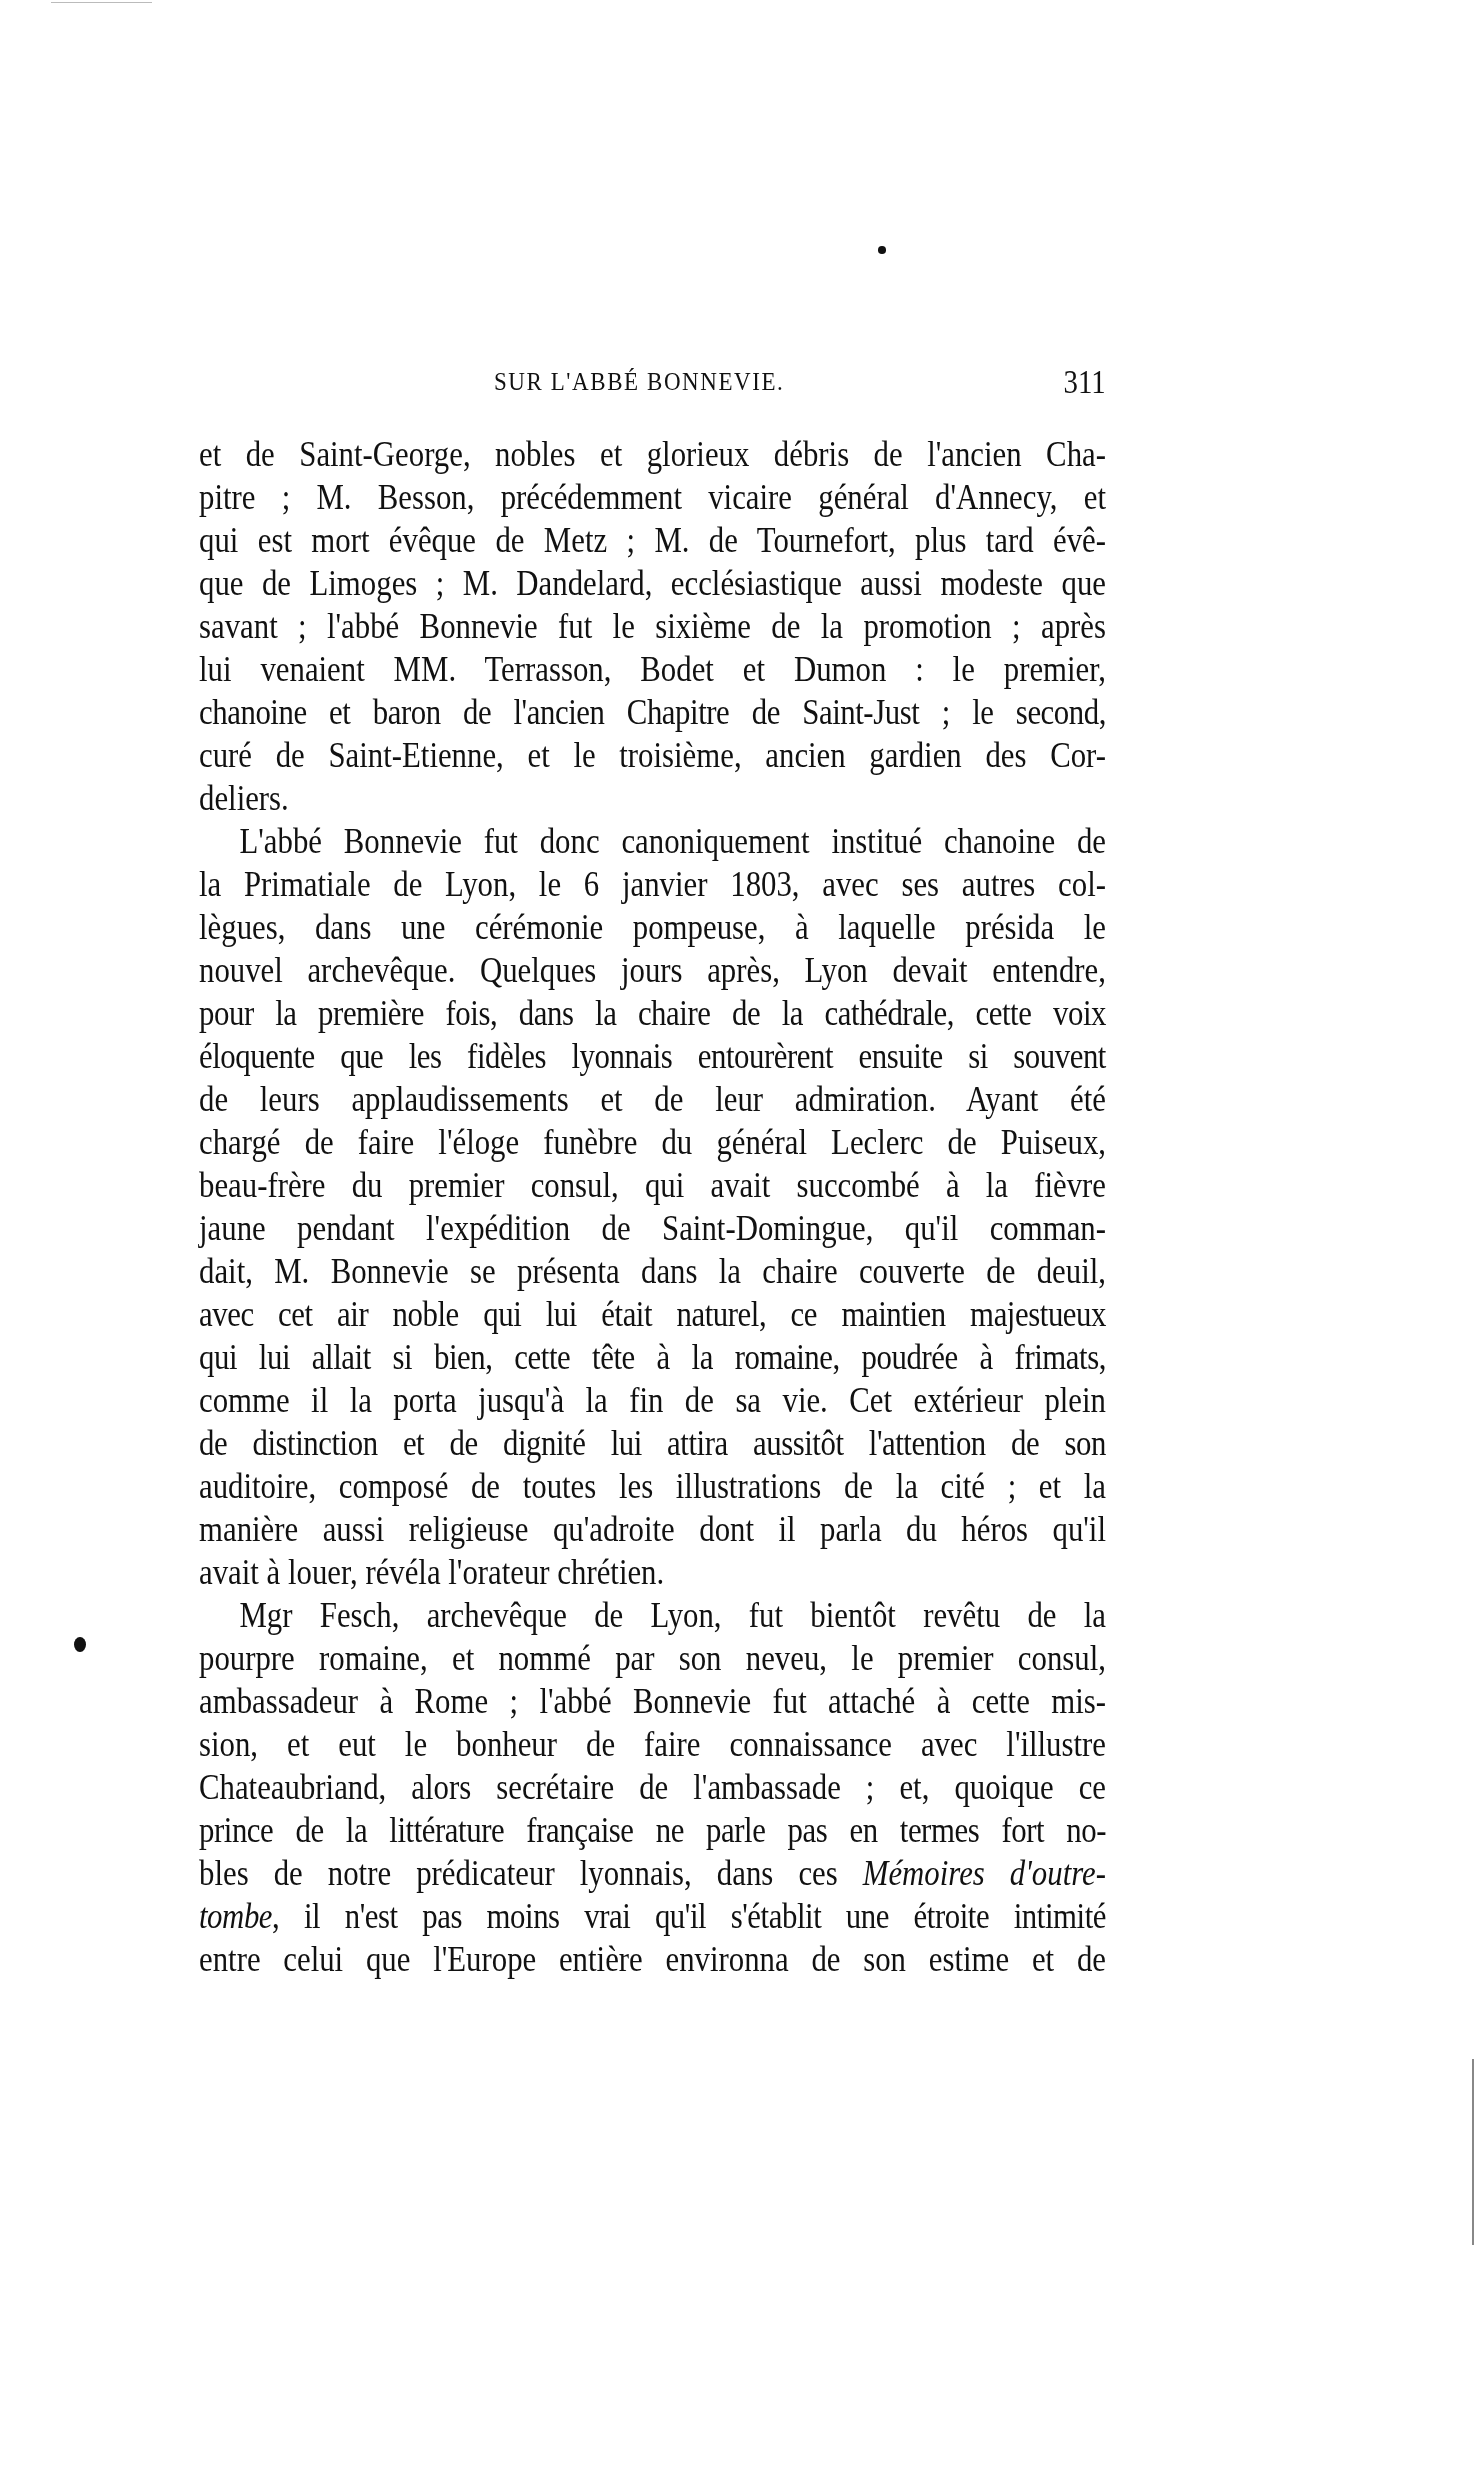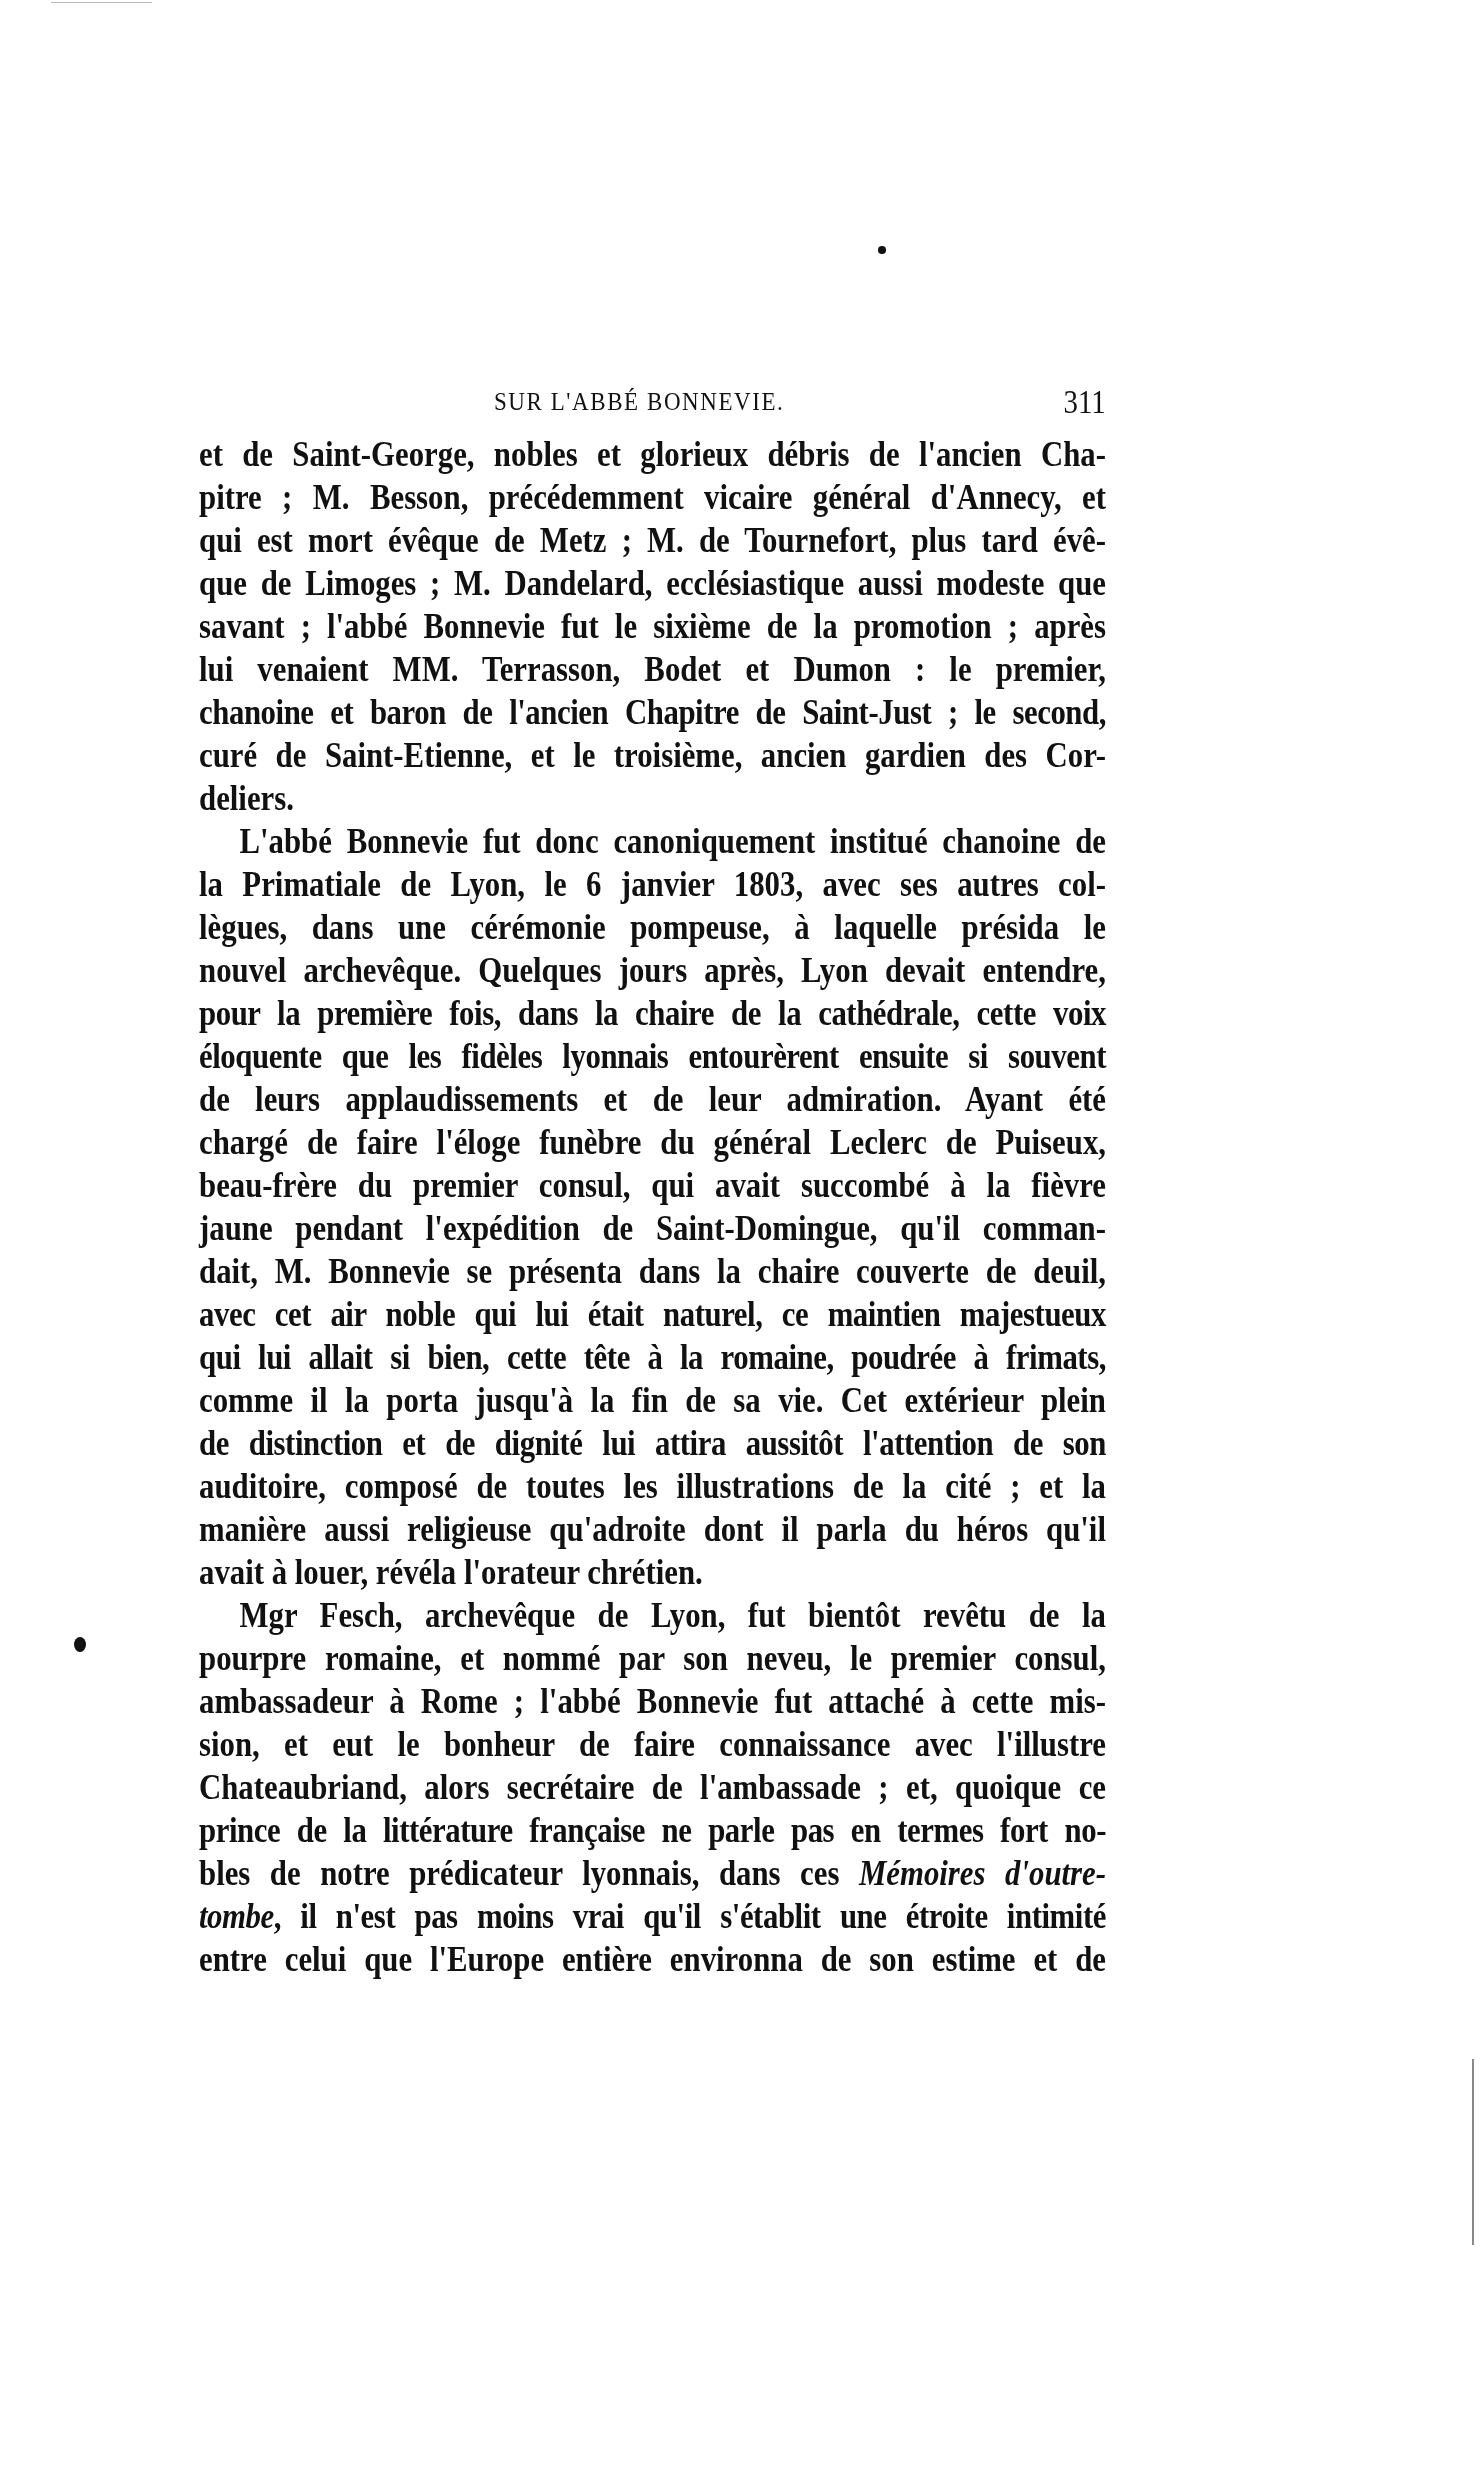--- a/index.html
+++ b/index.html
@@ -1,27 +1,27 @@
 <!DOCTYPE html>
 <html style="font-size:13.5px"><head>
 <meta charset="utf-8">
 <style>
   html, body { margin: 0; padding: 0; background: #ffffff; }
   body { width: 1482px; height: 2487px; position: relative; overflow: hidden;
          font-family: "Liberation Serif", "DejaVu Serif", serif; color: #111111; }
   .page { position: absolute; left: 0; top: 0; width: 1482px; height: 2487px; background: #fff; }
 
-  .running-header { position: absolute; left: 199px; top: 363px; width: 907px; height: 44px; margin-top: 20px; }
+  .running-header { position: absolute; left: 199px; top: 363px; width: 907px; height: 44px; }
   .running-title { position: absolute; left: 295px; top: 5px; font-size: 25px; letter-spacing: 1.7px;
                    font-variant: small-caps; font-weight: normal; white-space: nowrap;
                    transform: scaleX(0.92); transform-origin: left center; }
   .page-number { position: absolute; right: 0; top: 0; font-size: 34px; white-space: nowrap;
                  transform: scaleX(0.85); transform-origin: right center; }
 
-  .body-text { position: absolute; left: 199px; top: 433px; width: 907px; font-weight: bold; }
+  .body-text { position: absolute; left: 199px; top: 433px; width: 907px; }
   .line { display: block; height: 43px; line-height: 43px; font-size: 35px; white-space: nowrap;
           overflow: visible; }
   .line > span.inner { display: inline-block; width: 100%; text-align: justify; text-align-last: justify;
                        white-space: normal; transform: scaleX(1); }
   .line.last > span.inner { text-align-last: left; }
   .line.indent > span.inner { padding-left: 46px; box-sizing: border-box; }
   .line.narrow > span.inner { letter-spacing: -0.5px; word-spacing: -0.8px; }
   em { font-style: italic; }
 
   

